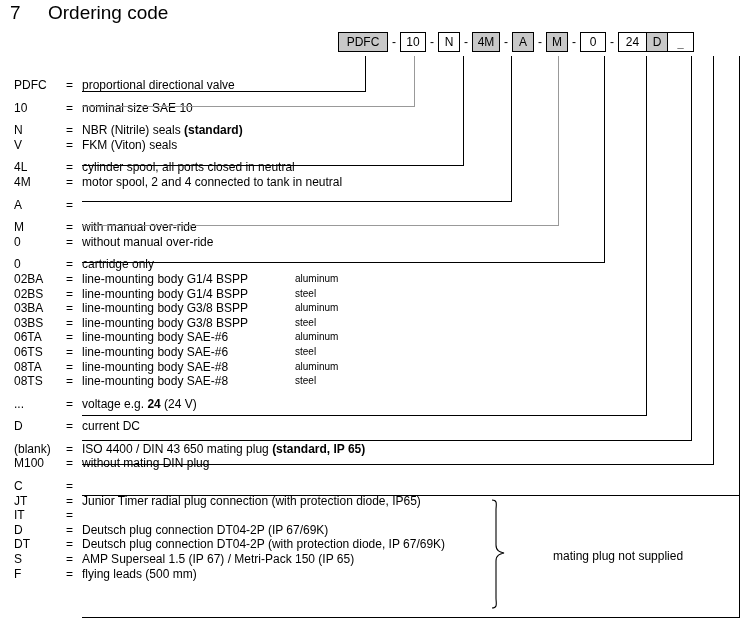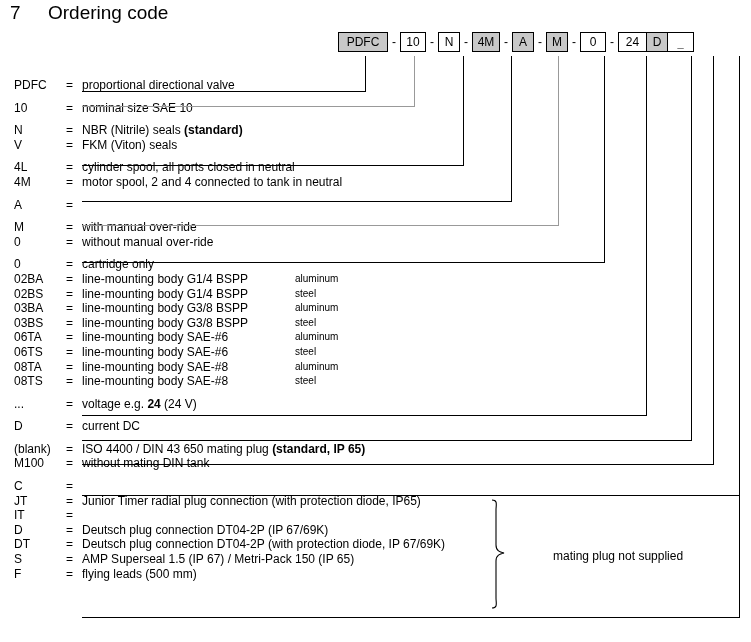--- a/index.html
+++ b/index.html
@@ -191,21 +191,21 @@
       <span class="def-desc">current  DC</span>
     </div>
     <div class="def-row gap">
       <span class="def-code">(blank)</span>
       <span class="def-eq">=</span>
       <span class="def-desc">ISO 4400 / DIN 43 650 mating plug <b>(standard, IP 65)</b></span>
     </div>
     <div class="def-row">
       <span class="def-code">M100</span>
       <span class="def-eq">=</span>
-      <span class="def-desc">without mating DIN tank</span>
+      <span class="def-desc">without mating DIN plug</span>
     </div>
     <div class="def-row gap">
       <span class="def-code">C</span>
       <span class="def-eq">=</span>
     </div>
     <div class="def-row">
       <span class="def-code">JT</span>
       <span class="def-eq">=</span>
       <span class="def-desc">Junior Timer radial plug connection (with protection diode, IP65)</span>
     </div>

